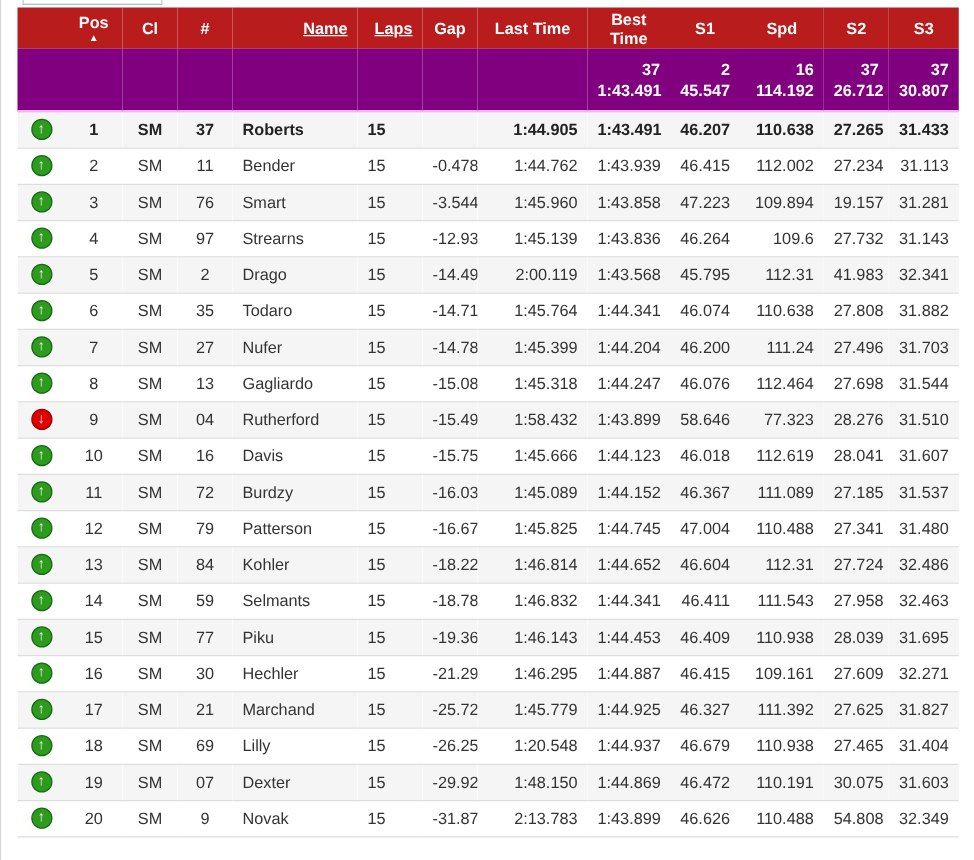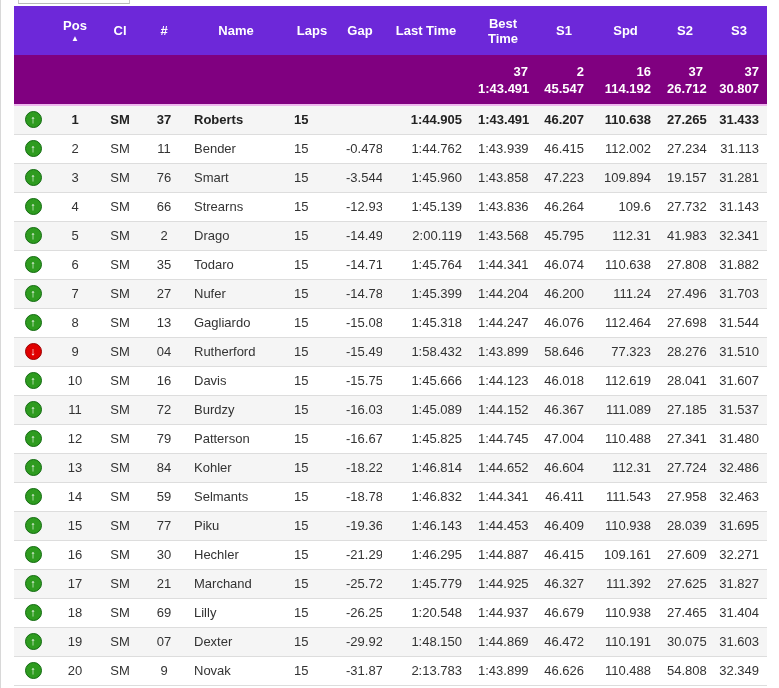--- a/index.html
+++ b/index.html
@@ -38,30 +38,30 @@
   col.c-laps { width: 52px; }
   col.c-gap  { width: 44px; }
   col.c-last { width: 88px; }
   col.c-best { width: 66px; }
   col.c-s1   { width: 56px; }
   col.c-spd  { width: 67px; }
   col.c-s2   { width: 52px; }
   col.c-s3   { width: 56px; }
 
   thead th {
-    background: #6d28d9;
+    background: #b91c1c;
     color: #ffffff;
     font-size: 13px;
     font-weight: bold;
-    height: 49px;
+    height: 33px;
     vertical-align: middle;
     padding: 0 8px;
     cursor: pointer;
   }
-  th.al { text-align: center; }
+  th.al { text-align: right; text-decoration: underline; }
   th.ac { text-align: center; }
   th.ar { text-align: center; }
   .pos-head { display: flex; flex-direction: column; align-items: center; justify-content: center; gap: 2px; }
   .sort-arrow { font-size: 8px; line-height: 8px; color: #ffffff; }
 
   tr.summary td {
     background: #800080;
     color: #ffffff;
     height: 50px;
     font-size: 13px;
@@ -227,21 +227,21 @@
           <td class="ar">1:43.858</td>
           <td class="ar">47.223</td>
           <td class="ar">109.894</td>
           <td class="ar">19.157</td>
           <td class="ar">31.281</td>
         </tr>
         <tr class="even">
           <td class="ac"><span class="trend up">↑</span></td>
           <td class="ac">4</td>
           <td class="ac">SM</td>
-          <td class="ac">66</td>
+          <td class="ac">97</td>
           <td class="al">Strearns</td>
           <td class="al">15</td>
           <td class="ar gap">-12.939</td>
           <td class="ar">1:45.139</td>
           <td class="ar">1:43.836</td>
           <td class="ar">46.264</td>
           <td class="ar">109.6</td>
           <td class="ar">27.732</td>
           <td class="ar">31.143</td>
         </tr>

